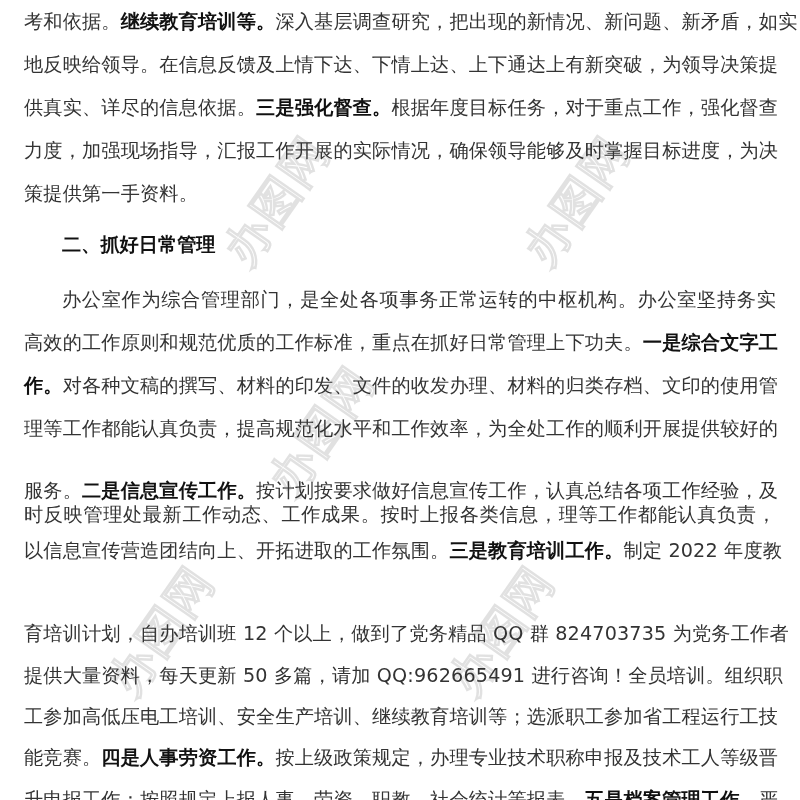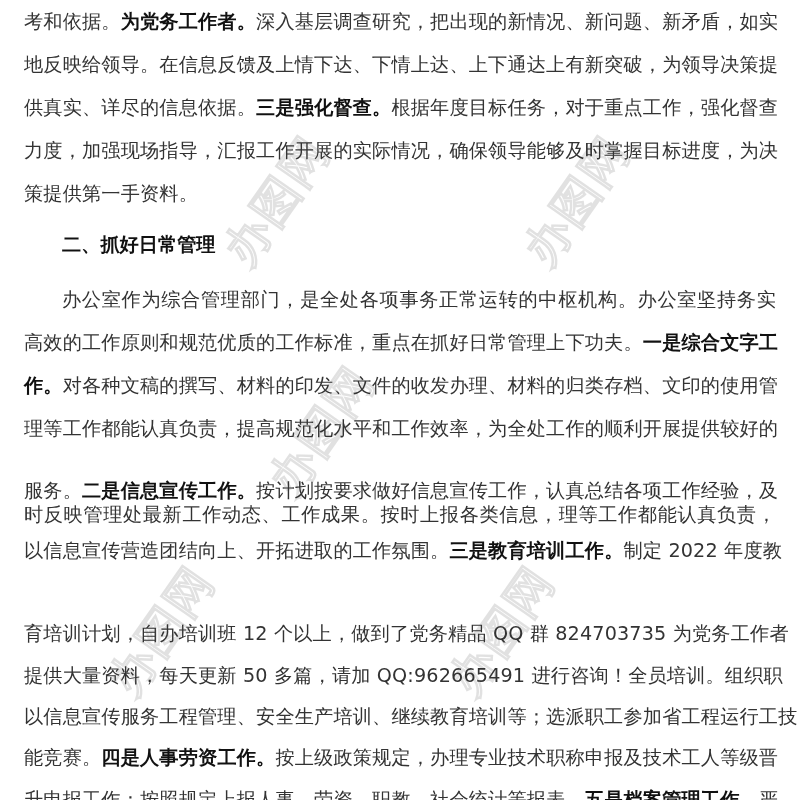--- a/index.html
+++ b/index.html
@@ -72,31 +72,31 @@
   </style>
 </head>
 <body>
 
 <div class="page" id="page">
     <div class="watermark" style="left: 205px; top: 170px;">办图网</div>
     <div class="watermark" style="left: 505px; top: 170px;">办图网</div>
     <div class="watermark" style="left: 250px; top: 400px;">办图网</div>
     <div class="watermark" style="left: 90px; top: 600px;">办图网</div>
     <div class="watermark" style="left: 430px; top: 600px;">办图网</div>
-    <div class="line" style="top: 7px;"><span>考和依据。</span><span class="b">为党务工作者。</span><span>深入基层调查研究，把出现的新情况、新问题、新矛盾，如实</span></div>
+    <div class="line" style="top: 7px;"><span>考和依据。</span><span class="b">继续教育培训等。</span><span>深入基层调查研究，把出现的新情况、新问题、新矛盾，如实</span></div>
     <div class="line" style="top: 50px;"><span>地反映给领导。在信息反馈及上情下达、下情上达、上下通达上有新突破，为领导决策提</span></div>
     <div class="line" style="top: 93px;"><span>供真实、详尽的信息依据。</span><span class="b">三是强化督查。</span><span>根据年度目标任务，对于重点工作，强化督查</span></div>
     <div class="line" style="top: 136px;"><span>力度，加强现场指导，汇报工作开展的实际情况，确保领导能够及时掌握目标进度，为决</span></div>
     <div class="line last" style="top: 179px;"><span>策提供第一手资料。</span></div>
     <div class="heading" style="top: 230px;">二、抓好日常管理</div>
     <div class="line indent" style="top: 285px;"><span>办公室作为综合管理部门，是全处各项事务正常运转的中枢机构。办公室坚持务实</span></div>
     <div class="line" style="top: 328px;"><span>高效的工作原则和规范优质的工作标准，重点在抓好日常管理上下功夫。</span><span class="b">一是综合文字工</span></div>
     <div class="line" style="top: 371px;"><span class="b">作。</span><span>对各种文稿的撰写、材料的印发、文件的收发办理、材料的归类存档、文印的使用管</span></div>
     <div class="line" style="top: 414px;"><span>理等工作都能认真负责，提高规范化水平和工作效率，为全处工作的顺利开展提供较好的</span></div>
     <div class="line" style="top: 476px;"><span>服务。</span><span class="b">二是信息宣传工作。</span><span>按计划按要求做好信息宣传工作，认真总结各项工作经验，及</span></div>
     <div class="line" style="top: 500px;"><span>时反映管理处最新工作动态、工作成果。按时上报各类信息，理等工作都能认真负责，</span></div>
     <div class="line" style="top: 536px;"><span>以信息宣传营造团结向上、开拓进取的工作氛围。</span><span class="b">三是教育培训工作。</span><span>制定 2022 年度教</span></div>
     <div class="line" style="top: 619px;"><span>育培训计划，自办培训班 12 个以上，做到了党务精品 QQ 群 824703735 为党务工作者</span></div>
     <div class="line" style="top: 661px;"><span>提供大量资料，每天更新 50 多篇，请加 QQ:962665491 进行咨询！全员培训。组织职</span></div>
-    <div class="line" style="top: 702px;"><span>以信息宣传服务工程管理、安全生产培训、继续教育培训等；选派职工参加省工程运行工技</span></div>
+    <div class="line" style="top: 702px;"><span>工参加高低压电工培训、安全生产培训、继续教育培训等；选派职工参加省工程运行工技</span></div>
     <div class="line" style="top: 743px;"><span>能竞赛。</span><span class="b">四是人事劳资工作。</span><span>按上级政策规定，办理专业技术职称申报及技术工人等级晋</span></div>
     <div class="line" style="top: 785px;"><span>升申报工作；按照规定上报人事、劳资、职教、社会统计等报表。</span><span class="b">五是档案管理工作。</span><span>严</span></div>
   </div>
 
 </body></html>

